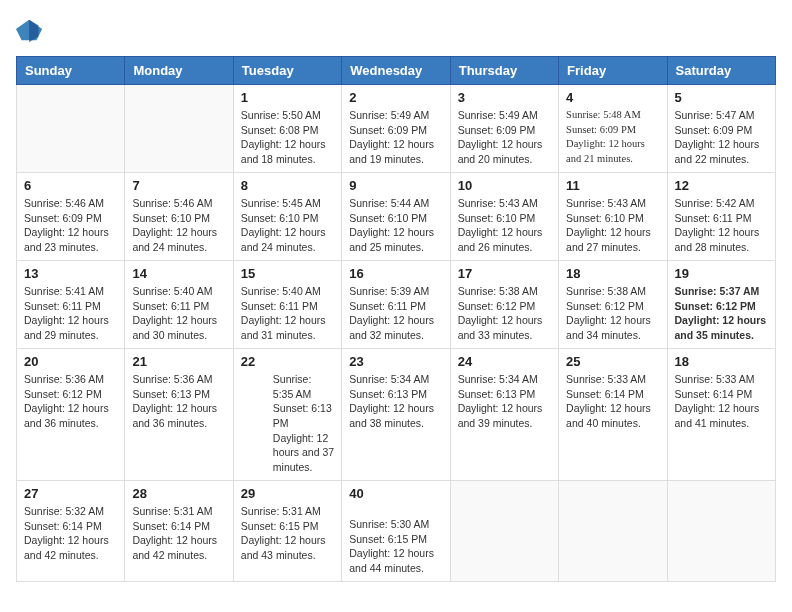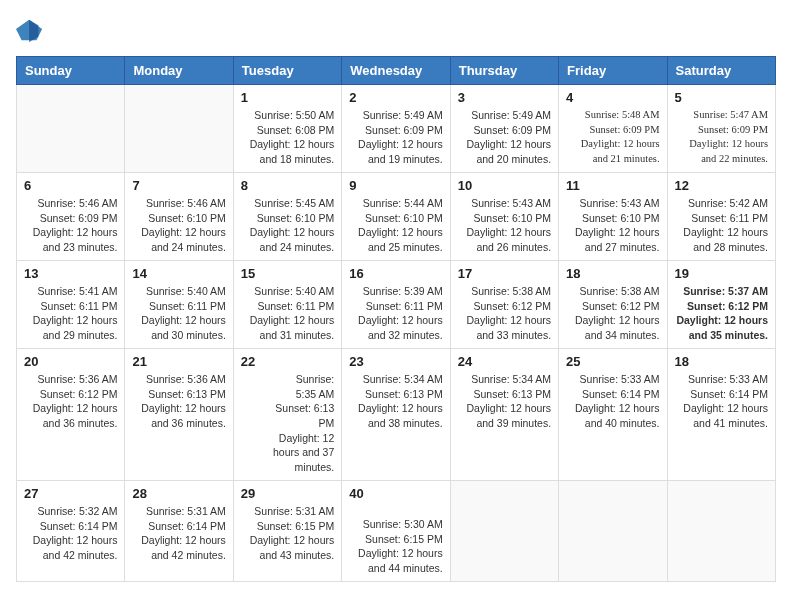--- a/index.html
+++ b/index.html
@@ -83,21 +83,20 @@
       font-size: 13px;
       font-weight: bold;
       color: #222;
       display: block;
       margin-bottom: 3px;
     }
     .day-info {
       font-size: 10.5px;
       color: #333;
       line-height: 1.4;
-      text-align: right;
     }
     tr.week-row td {
       height: 88px;
     }
   </style>
 </head>
 <body>
 
 <div class="header">
   <div class="logo">
@@ -151,21 +150,21 @@
 Daylight: 12 hours and 20 minutes.</div>
         </td>
         <td>
           <span class="day-num">4</span>
           <div class="day-info" style="white-space: pre-line; font-family: Liberation Serif, serif;">Sunrise: 5:48 AM
 Sunset: 6:09 PM
 Daylight: 12 hours and 21 minutes.</div>
         </td>
         <td>
           <span class="day-num">5</span>
-          <div class="day-info" style="white-space: pre-line; font-family: Liberation Serif, serif;">Sunrise: 5:47 AM
+          <div class="day-info" style="white-space: pre-line;">Sunrise: 5:47 AM
 Sunset: 6:09 PM
 Daylight: 12 hours and 22 minutes.</div>
         </td>
       </tr>
       <tr class="week-row">
         <td>
           <span class="day-num">6</span>
           <div class="day-info" style="white-space: pre-line;">Sunrise: 5:46 AM
 Sunset: 6:09 PM
 Daylight: 12 hours and 23 minutes.</div>

